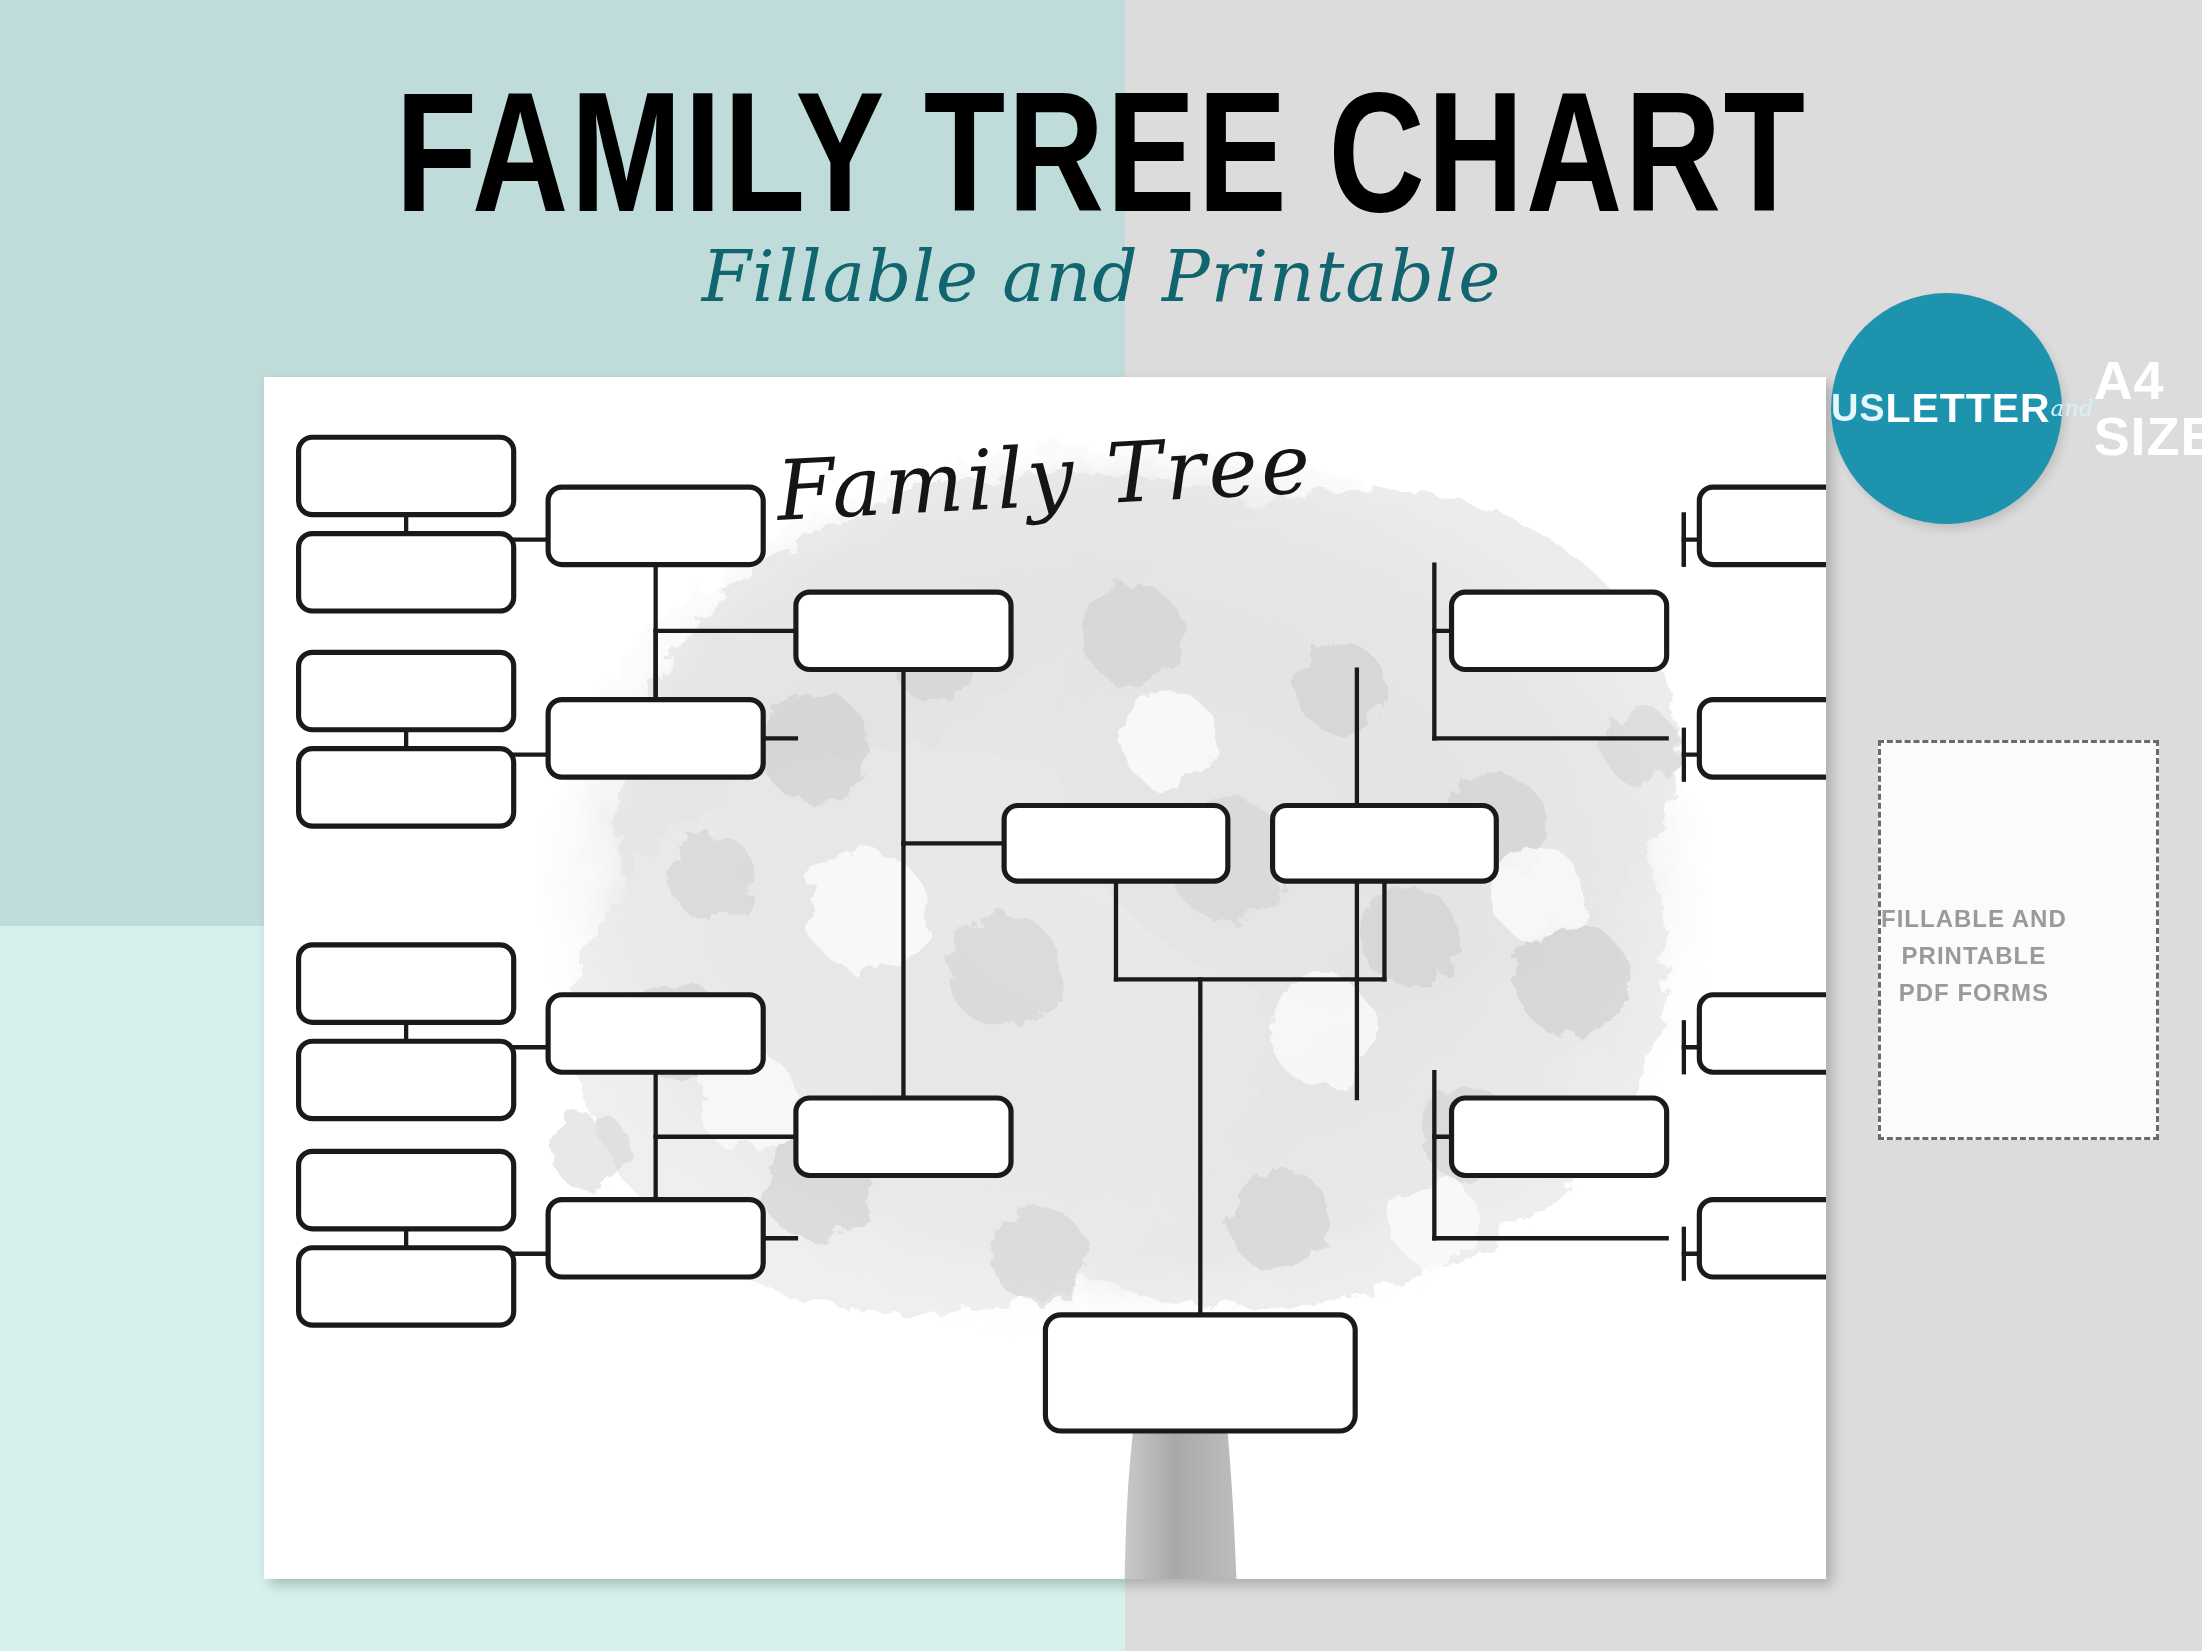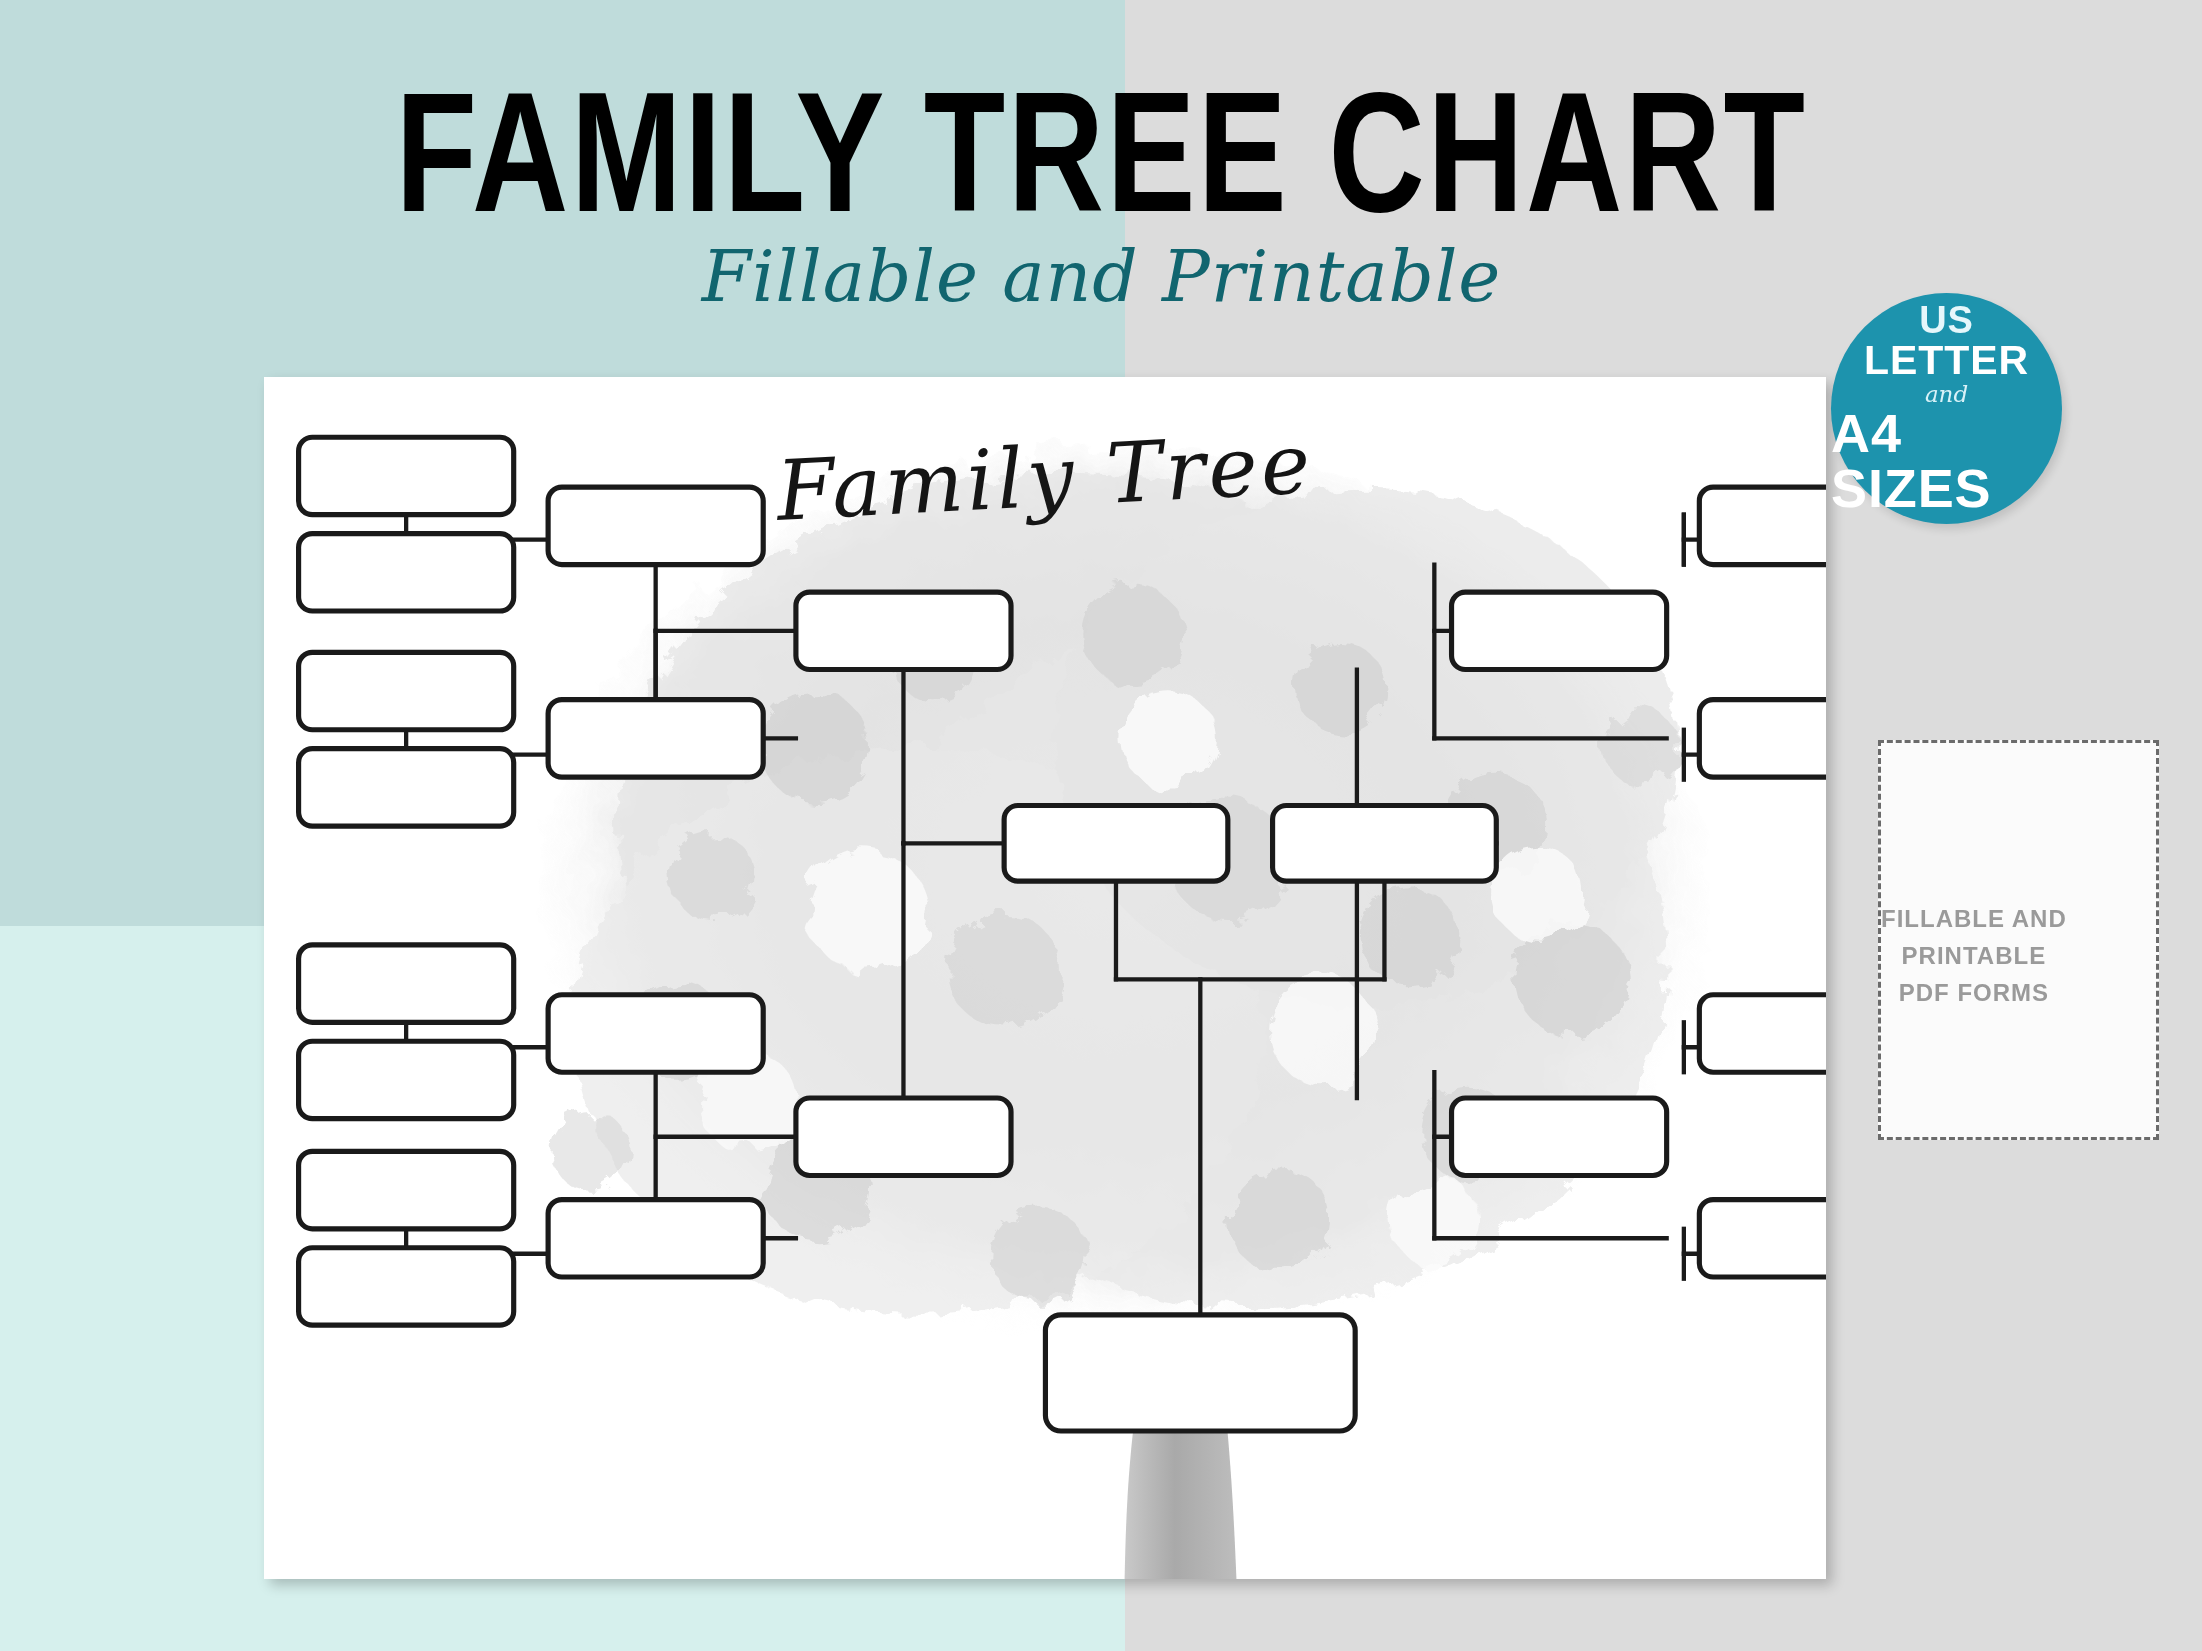--- a/index.html
+++ b/index.html
@@ -40,21 +40,21 @@
     line-height:1;
     letter-spacing:0.9px;
   }
 
   
   #badge{
     position:absolute;left:1831px;top:293px;width:231px;height:231px;
     border-radius:50%;
     background:#1d93ad;
     z-index:20;
-    display:flex;flex-direction:column;align-items:center;justify-content:center;
+    display:flex;align-items:center;justify-content:space-between;
     box-shadow:3.4px 5.2px 8.6px rgba(0,0,0,0.12);
   }
   #badge .l1{color:#e6f7fb;font-weight:700;font-size:38px;letter-spacing:0.9px;line-height:1.02;}
   #badge .l2{color:#ffffff;font-weight:700;font-size:41px;letter-spacing:0.9px;line-height:1.02;}
   #badge .l3{color:#d8f2f8;font-family:"DejaVu Serif",serif;font-style:italic;font-size:23px;line-height:1.05;}
   #badge .l4{color:#ffffff;font-weight:700;font-size:54px;letter-spacing:0.9px;line-height:1.02;}
 
   
   #card{
     position:absolute;left:264px;top:377px;width:1562px;height:1202px;

